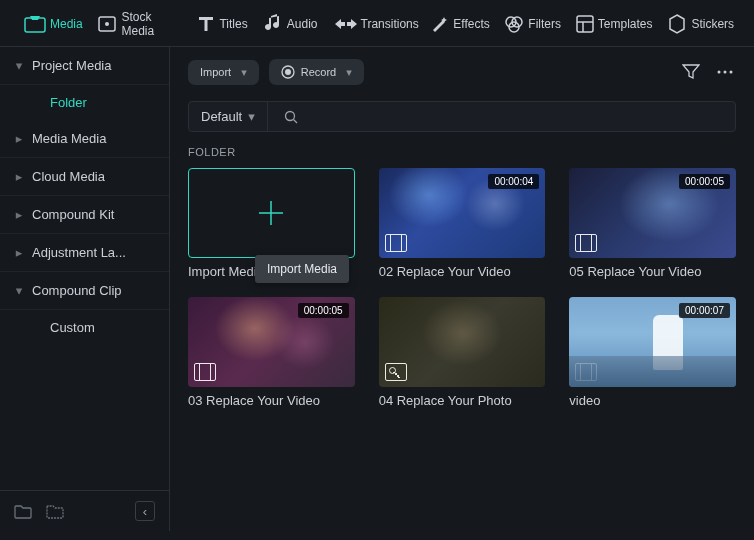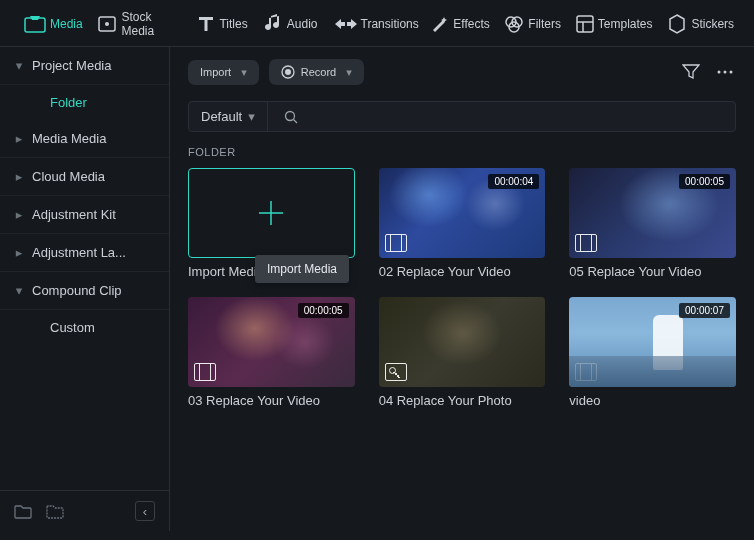--- a/index.html
+++ b/index.html
@@ -154,21 +154,21 @@
       <div class="side-item">
         <span class="chev">▸</span>
         <span>Media Media</span>
       </div>
       <div class="side-item">
         <span class="chev">▸</span>
         <span>Cloud Media</span>
       </div>
       <div class="side-item">
         <span class="chev">▸</span>
-        <span>Adjustment Kit</span>
+        <span>Compound Kit</span>
       </div>
       <div class="side-item">
         <span class="chev">▸</span>
         <span>Adjustment La...</span>
       </div>
       <div class="side-item">
         <span class="chev">▾</span>
         <span>Compound Clip</span>
       </div>
       <div class="side-sub normal">Custom</div>

